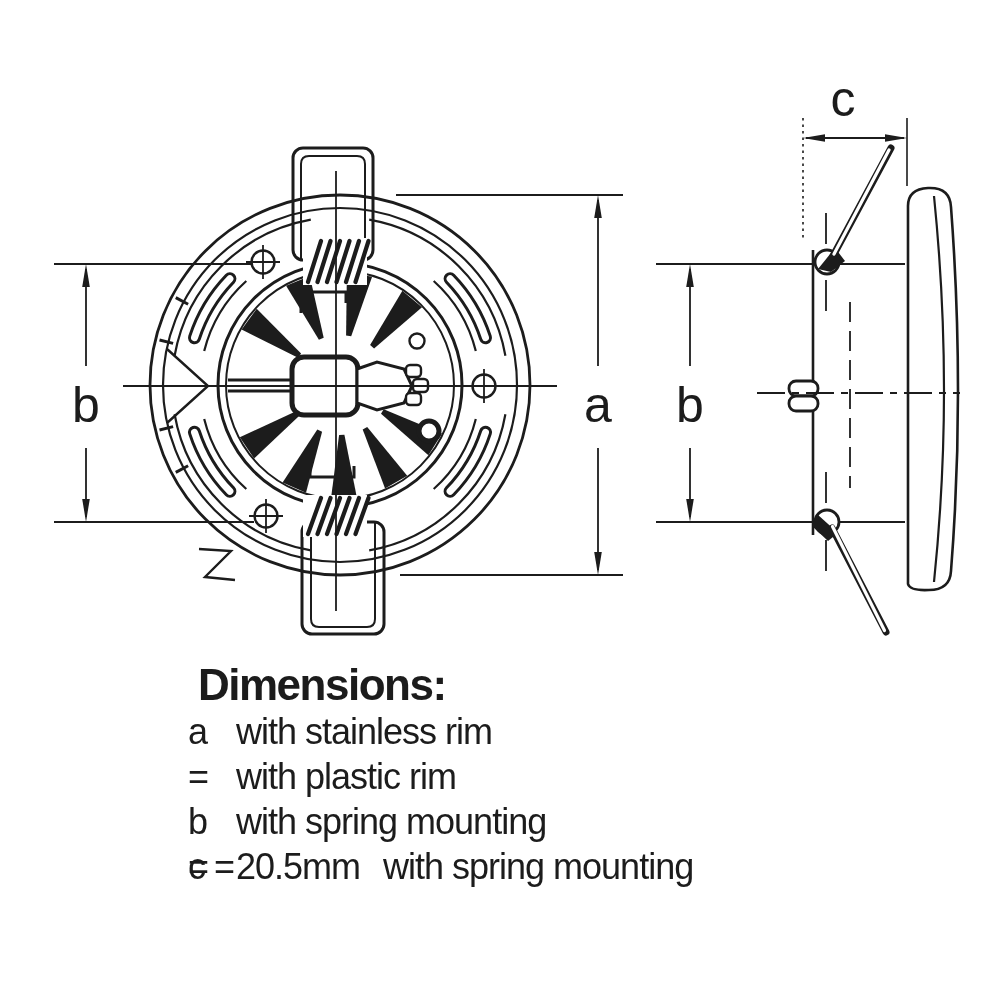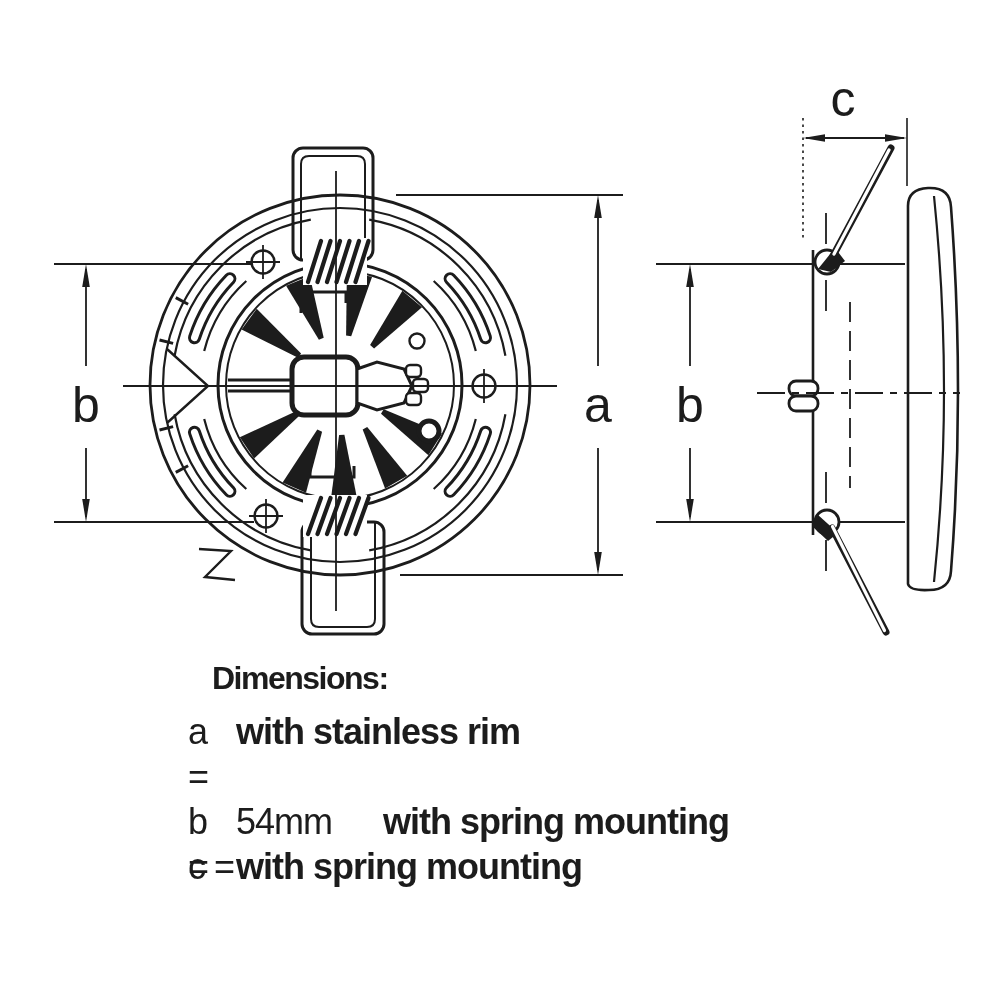--- a/index.html
+++ b/index.html
@@ -6,25 +6,25 @@
   html,body{margin:0;padding:0;background:var(--bg);}
   .canvas{position:relative;width:1000px;height:1000px;background:var(--bg);
           font-family:"Liberation Sans", sans-serif;color:var(--ink);overflow:hidden;}
   svg{position:absolute;left:0;top:0;}
   .s{stroke:var(--ink);fill:none;}
   .f{fill:var(--ink);stroke:none;}
   .wf{fill:#ffffff;stroke:var(--ink);}
   .ws{stroke:#ffffff;fill:none;}
   .dimlabel{fill:var(--ink);font-size:50px;font-family:"Liberation Sans",sans-serif;}
   .dims{position:absolute;left:188px;top:660px;color:var(--ink);}
-  .dims-heading{margin-left:24px;height:49px;font-size:32px;font-weight:bold;letter-spacing:-1.5px;}
+  .dims-heading{margin-left:10px;height:49px;font-size:44px;font-weight:bold;letter-spacing:-1.5px;}
   .dims-row{display:flex;height:45px;line-height:45px;font-size:36px;letter-spacing:-1px;}
   .dl{width:48px;flex:none;}
   .dv{width:147px;flex:none;}
-  .dd{flex:1;font-weight:bold;}
+  .dd{flex:1;}
 </style>
 </head>
 <body>
 
 <div class="canvas">
 
   <svg id="dwg" width="1000" height="1000" viewBox="0 0 1000 1000">
 
     <g>
 
@@ -192,24 +192,25 @@
   </svg>
 
   <div class="dims">
     <div class="dims-heading">Dimensions:</div>
     <div class="dims-row">
       <span class="dl">a =</span>
       <span class="dd">with stainless rim</span>
     </div>
     <div class="dims-row">
       <span class="dl"></span>
+      <span class="dd">with plastic rim</span>
     </div>
     <div class="dims-row">
       <span class="dl">b =</span>
-      <span class="dv">54mm</span>
       <span class="dd">with spring mounting</span>
     </div>
     <div class="dims-row">
       <span class="dl">c =</span>
+      <span class="dv">20.5mm</span>
       <span class="dd">with spring mounting</span>
     </div>
   </div>
 </div>
 
 </body></html>

